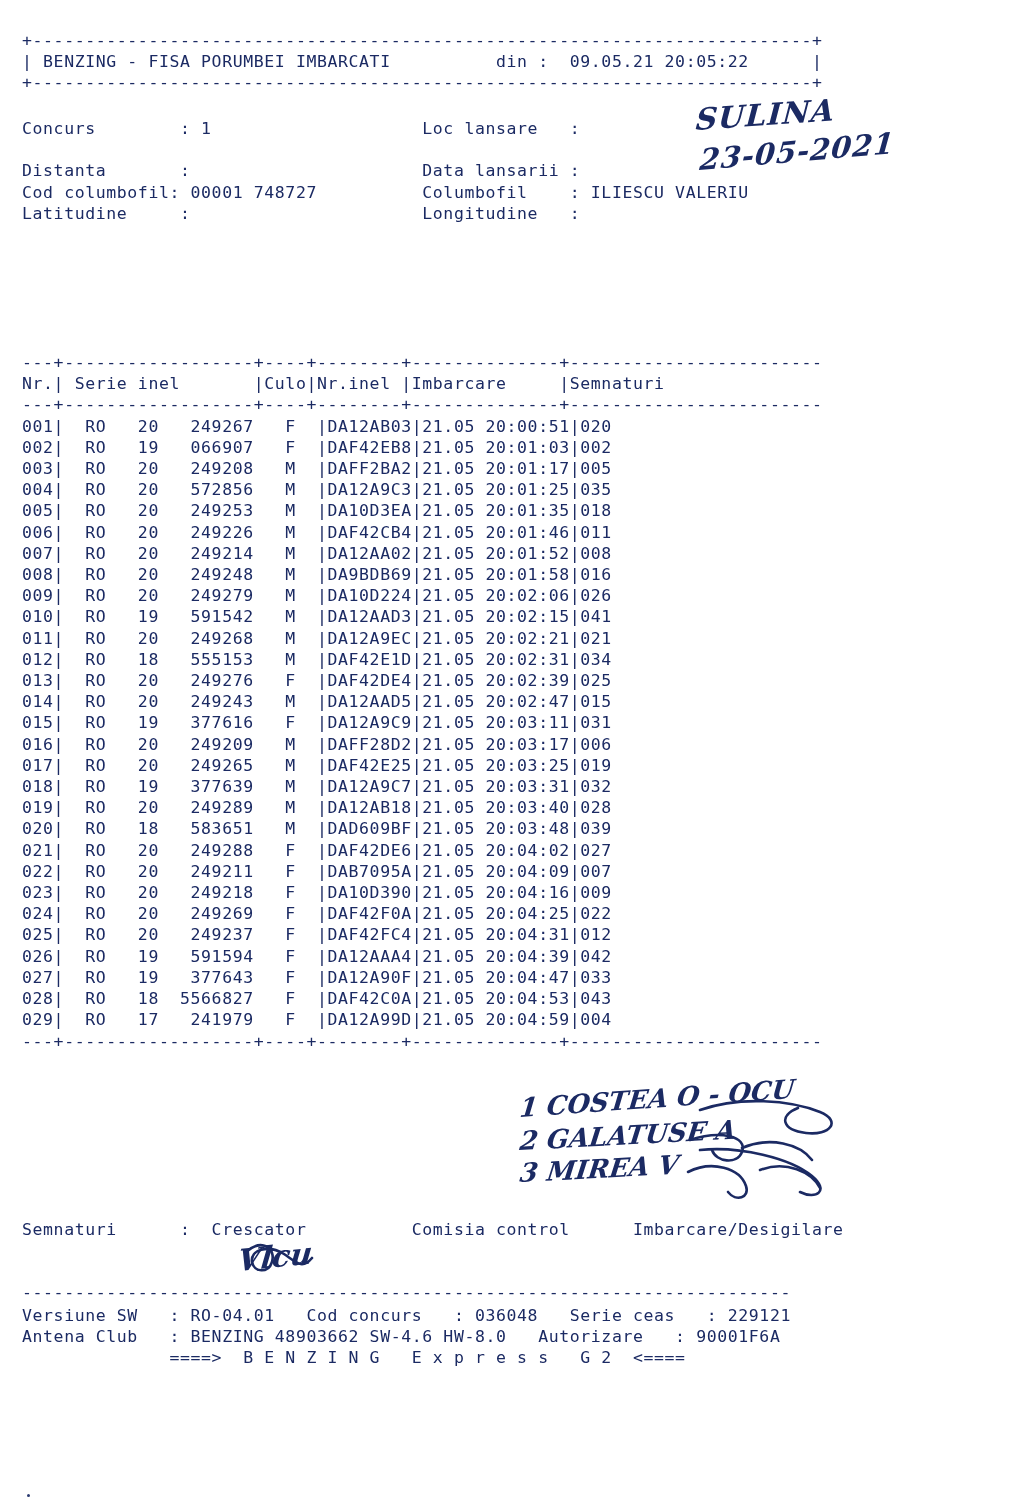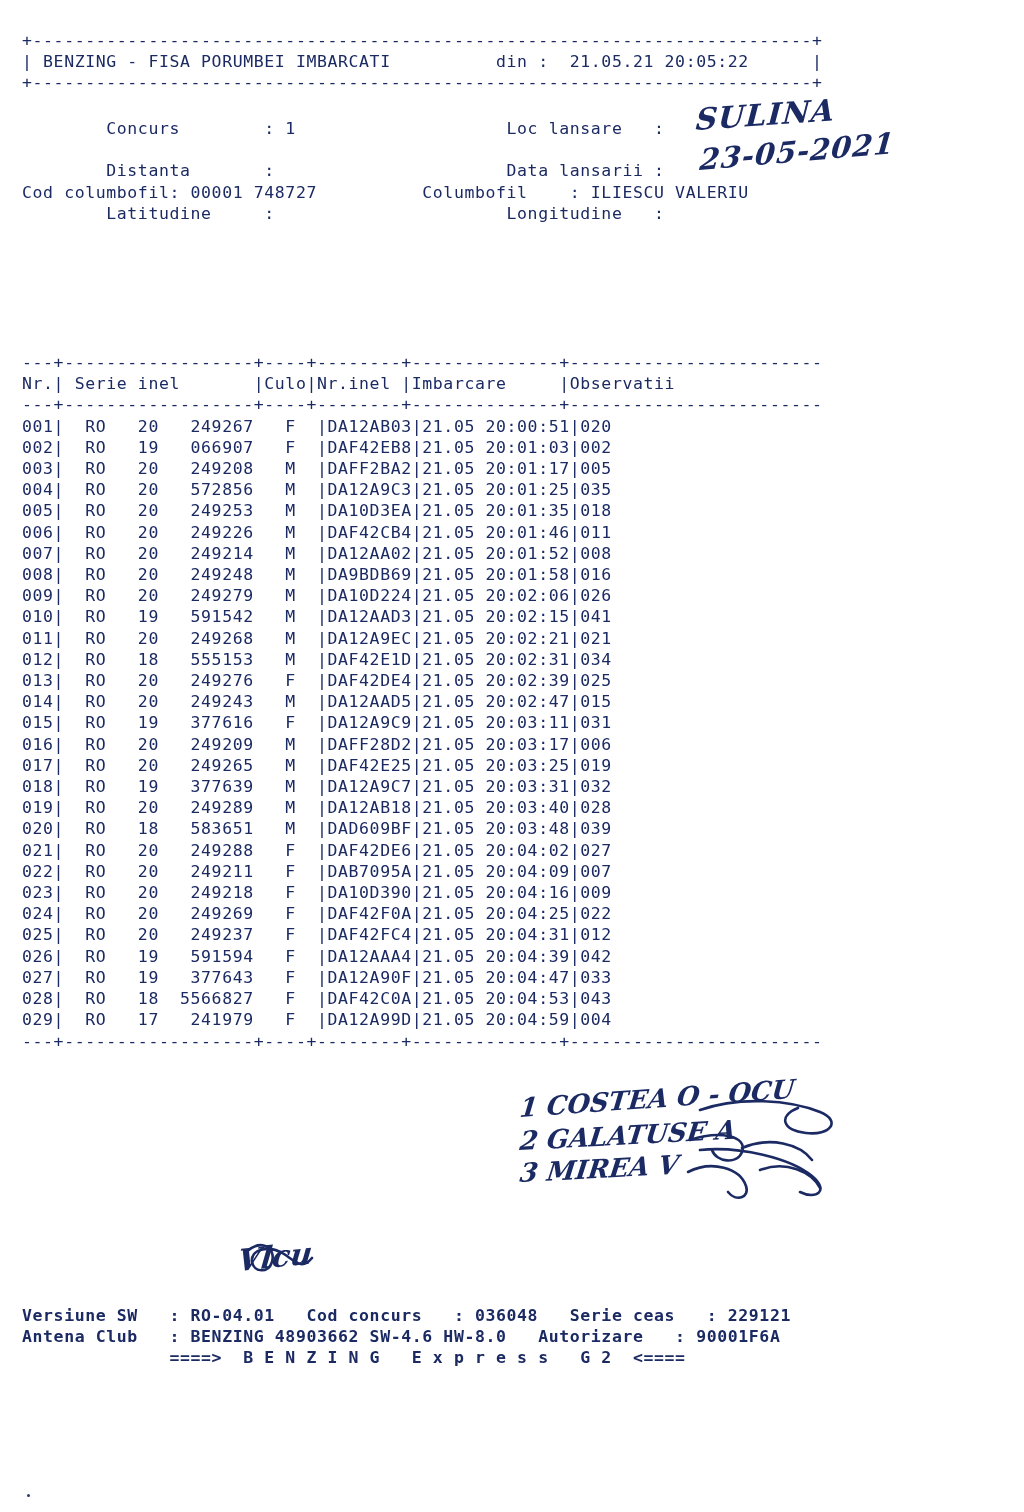--- a/index.html
+++ b/index.html
@@ -29,29 +29,29 @@
     color: #1b2a63;
     white-space: pre;
     letter-spacing: 0.6px;
   }
   .block {
     position: absolute;
   }
   
   #header-box { left: 22px; top: 30px; }
   
-  #info-section { left: 22px; top: 118px; text-align: center; }
+  #info-section { left: 22px; top: 118px; }
   
   #clock-section { left: 22px; top: 255px; }
   
   #table-section { left: 22px; top: 352px; }
   
   #signature-section { left: 22px; top: 1219px; }
   
-  #footer-section { left: 22px; top: 1305px; font-weight: bold; }
+  #footer-section { left: 22px; top: 1305px; }
   
 
   
   .hand {
     position: absolute;
     font-family: "DejaVu Serif", serif;
     color: #1b2a63;
     font-style: italic;
     font-weight: bold;
     transform-origin: left center;
@@ -102,36 +102,36 @@
   }
   #speck-1 { left: 27px; top: 1494px; }
 </style>
 </head>
 <body>
 
 <div class="page">
 
   <div class="block" id="header-box">
     <pre class="mono">+--------------------------------------------------------------------------+</pre>
-    <pre class="mono">| BENZING - FISA PORUMBEI IMBARCATI          din :  21.05.21 20:05:22      |</pre>
+    <pre class="mono">| BENZING - FISA PORUMBEI IMBARCATI          din :  09.05.21 20:05:22      |</pre>
     <pre class="mono">+--------------------------------------------------------------------------+</pre>
   </div>
 
   <div class="block" id="info-section">
     <pre class="mono">Concurs        : 1                    Loc lansare   :
 
 Distanta       :                      Data lansarii :
 Cod columbofil: 00001 748727          Columbofil    : ILIESCU VALERIU
 Latitudine     :                      Longitudine   :</pre>
   </div>
 
 
   <div class="block" id="table-section">
     <pre class="mono">---+------------------+----+--------+--------------+------------------------</pre>
-    <pre class="mono">Nr.| Serie inel       |Culo|Nr.inel |Imbarcare     |Observatii</pre>
+    <pre class="mono">Nr.| Serie inel       |Culo|Nr.inel |Imbarcare     |Semnaturi</pre>
     <pre class="mono">---+------------------+----+--------+--------------+------------------------</pre>
     <pre class="mono">001|  RO   20   249267   F  |DA12AB03|21.05 20:00:51|020
 002|  RO   19   066907   F  |DAF42EB8|21.05 20:01:03|002
 003|  RO   20   249208   M  |DAFF2BA2|21.05 20:01:17|005
 004|  RO   20   572856   M  |DA12A9C3|21.05 20:01:25|035
 005|  RO   20   249253   M  |DA10D3EA|21.05 20:01:35|018
 006|  RO   20   249226   M  |DAF42CB4|21.05 20:01:46|011
 007|  RO   20   249214   M  |DA12AA02|21.05 20:01:52|008
 008|  RO   20   249248   M  |DA9BDB69|21.05 20:01:58|016
 009|  RO   20   249279   M  |DA10D224|21.05 20:02:06|026
@@ -151,20 +151,24 @@
 023|  RO   20   249218   F  |DA10D390|21.05 20:04:16|009
 024|  RO   20   249269   F  |DAF42F0A|21.05 20:04:25|022
 025|  RO   20   249237   F  |DAF42FC4|21.05 20:04:31|012
 026|  RO   19   591594   F  |DA12AAA4|21.05 20:04:39|042
 027|  RO   19   377643   F  |DA12A90F|21.05 20:04:47|033
 028|  RO   18  5566827   F  |DAF42C0A|21.05 20:04:53|043
 029|  RO   17   241979   F  |DA12A99D|21.05 20:04:59|004</pre>
     <pre class="mono">---+------------------+----+--------+--------------+------------------------</pre>
   </div>
 
+  <div class="block" id="signature-section">
+    <pre class="mono">Semnaturi      :  Crescator          Comisia control      Imbarcare/Desigilare</pre>
+    <pre class="mono" style="margin-top:42px">-------------------------------------------------------------------------</pre>
+  </div>
 
   <div class="block" id="footer-section">
     <pre class="mono">Versiune SW   : RO-04.01   Cod concurs   : 036048   Serie ceas   : 229121
 Antena Club   : BENZING 48903662 SW-4.6 HW-8.0   Autorizare   : 90001F6A
               ====&gt;  B E N Z I N G   E x p r e s s   G 2  &lt;====</pre>
   </div>
 
   <div class="hand" id="hw-loc">SULINA</div>
   <div class="hand" id="hw-date">23-05-2021</div>
 

